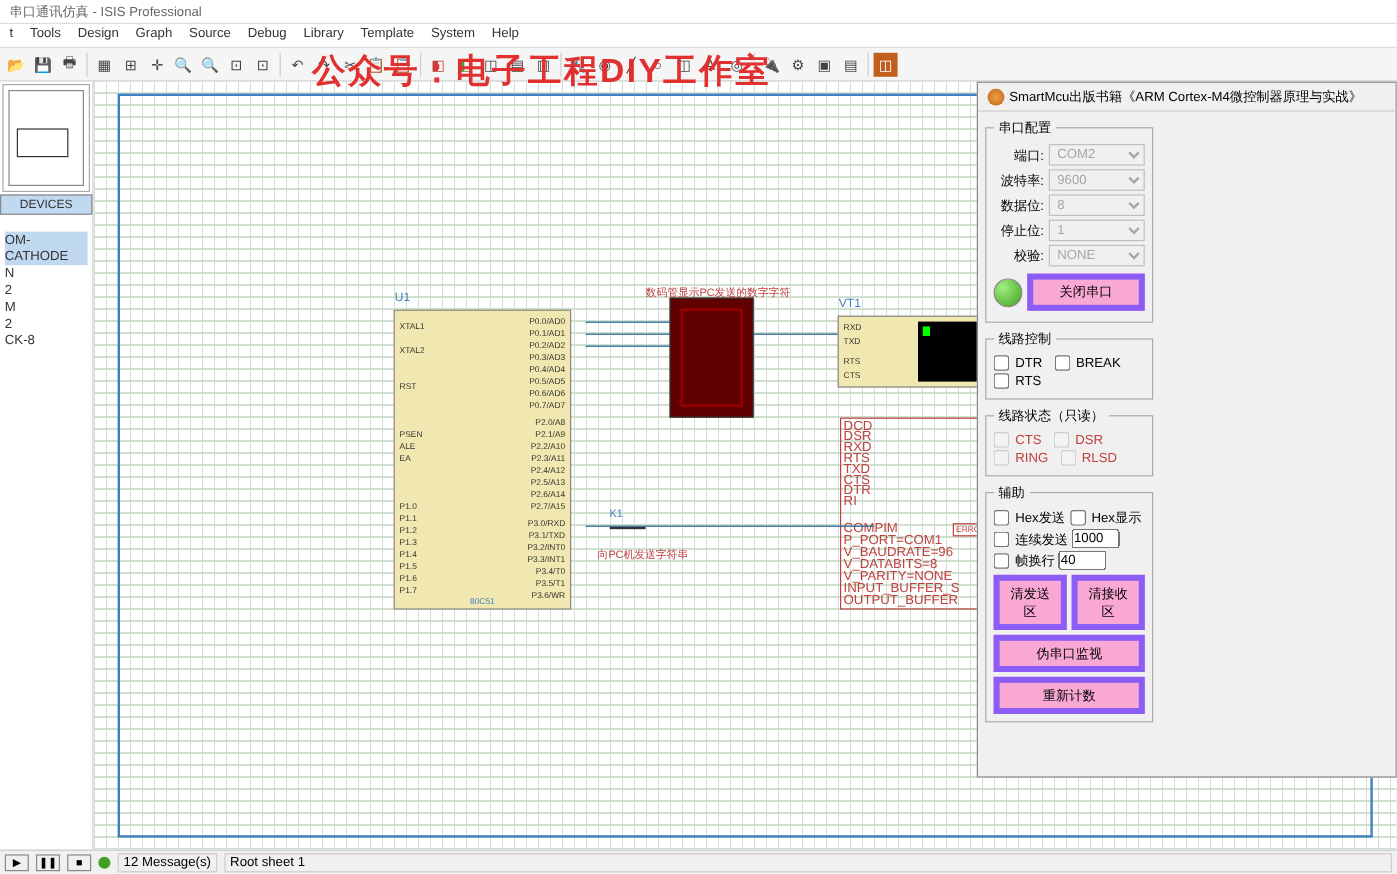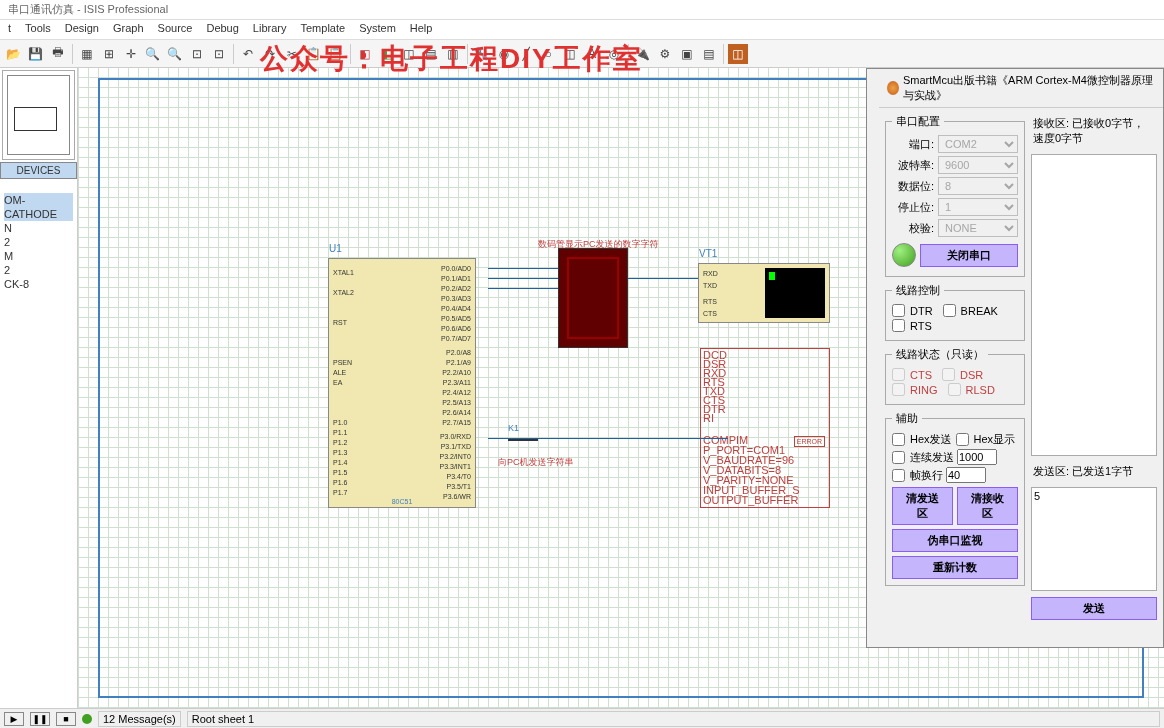--- a/index.html
+++ b/index.html
@@ -52,39 +52,39 @@
 .vt-pin { position: absolute; font-size: 7px; color: #333; }
 .db9 { position: absolute; left: 622px; top: 280px; width: 130px; height: 160px; border: 1px solid #c04040; }
 .db9-text { font-size: 7px; color: #c04040; line-height: 10px; padding: 2px; }
 .switch { position: absolute; left: 430px; top: 355px; width: 40px; height: 20px; }
 .switch-label { font-size: 9px; color: #4080c0; }
 .red-text { position: absolute; font-size: 9px; color: #c04040; }
 .wire { position: absolute; background: #2060a0; }
 .wire-h { height: 1px; }
 
 
-.right-panel { position: absolute; right: 0; top: 68px; width: 298px; height: 580px; background: #f0f0f0; border: 1px solid #888; z-index: 100; padding-left: 12px; }
+.right-panel { position: absolute; right: 0; top: 68px; width: 350px; height: 580px; background: #f0f0f0; border: 1px solid #888; z-index: 100; }
 .rp-title { padding: 4px 8px; border-bottom: 1px solid #ccc; display: flex; align-items: center; gap: 4px; }
 .rp-title-icon { width: 14px; height: 14px; background: radial-gradient(circle, #f0a040, #c06020); border-radius: 50%; }
 .rp-tabs { display: flex; border-bottom: 1px solid #888; padding: 4px 4px 0; gap: 0; font-size: 11px; }
 .rp-tab { padding: 3px 6px; border: 1px solid #888; border-bottom: none; background: #f0f0f0; cursor: pointer; white-space: nowrap; }
 .rp-tab.active { background: #fff; }
 .rp-body { display: flex; padding: 6px; gap: 6px; height: calc(100% - 60px); }
 .rp-left { width: 140px; display: flex; flex-direction: column; gap: 6px; }
 .rp-right { flex: 1; display: flex; flex-direction: column; gap: 6px; }
 
 fieldset { border: 1px solid #aaa; padding: 6px; }
 legend { padding: 0 4px; font-size: 11px; }
 .form-row { display: flex; align-items: center; gap: 4px; margin-bottom: 3px; }
 .form-row label { width: 42px; text-align: right; font-size: 11px; }
 .form-row select, .form-row input[type="text"] { flex: 1; border: 1px solid #aaa; padding: 1px 2px; font-size: 11px; background: #fff; height: 18px; }
 .form-row select:disabled, .form-row input:disabled { background: #f0f0f0; color: #888; }
 .chk-row { display: flex; align-items: center; gap: 3px; margin-bottom: 2px; font-size: 11px; }
 .chk-row input { margin-right: 2px; }
-.btn { border: 1px solid #8b5cf6; background: #c4b5fd; padding: 3px 8px; font-size: 11px; cursor: pointer; font-weight: bold; }
+.btn { border: 5px solid #8b5cf6; background: #f9a8d4; padding: 3px 8px; font-size: 11px; cursor: pointer; }
 .btn-row { display: flex; gap: 4px; margin-top: 4px; }
 .green-circle { width: 24px; height: 24px; border-radius: 50%; background: radial-gradient(circle at 30% 30%, #a0f080, #40a020); border: 1px solid #888; }
 
 .textarea-box { border: 1px solid #aaa; background: #fff; flex: 1; padding: 2px; font-size: 11px; }
 .status-red { color: #c04040; }
 .status-label { font-size: 11px; padding: 2px; }
 
 
 .statusbar { position: absolute; bottom: 0; left: 0; right: 0; height: 20px; background: #f0f0f0; border-top: 1px solid #ccc; display: flex; align-items: center; padding: 0 4px; gap: 6px; font-size: 11px; }
 .sb-btn { width: 20px; height: 14px; border: 1px solid #888; display: inline-flex; align-items: center; justify-content: center; font-size: 9px; }
@@ -380,27 +380,20 @@
         </div>
         <div class="btn-row">
           <button class="btn" style="flex:1">伪串口监视</button>
         </div>
         <div class="btn-row">
           <button class="btn" style="flex:1">重新计数</button>
         </div>
       </fieldset>
     </div>
 
-    <div class="rp-right">
-      <div class="status-label">接收区: 已接收0字节，速度0字节</div>
-      <div class="textarea-box" style="flex:3"></div>
-      <div class="status-label">发送区: 已发送1字节</div>
-      <div class="textarea-box" style="flex:1">5</div>
-      <button class="btn">发送</button>
-    </div>
   </div>
 </div>
 
 <div class="statusbar">
   <span class="sb-btn">▶</span>
   <span class="sb-btn">❚❚</span>
   <span class="sb-btn">■</span>
   <span class="sb-circle"></span>
   <span class="sb-field">12 Message(s)</span>
   <span class="sb-field" style="flex:1">Root sheet 1</span>

